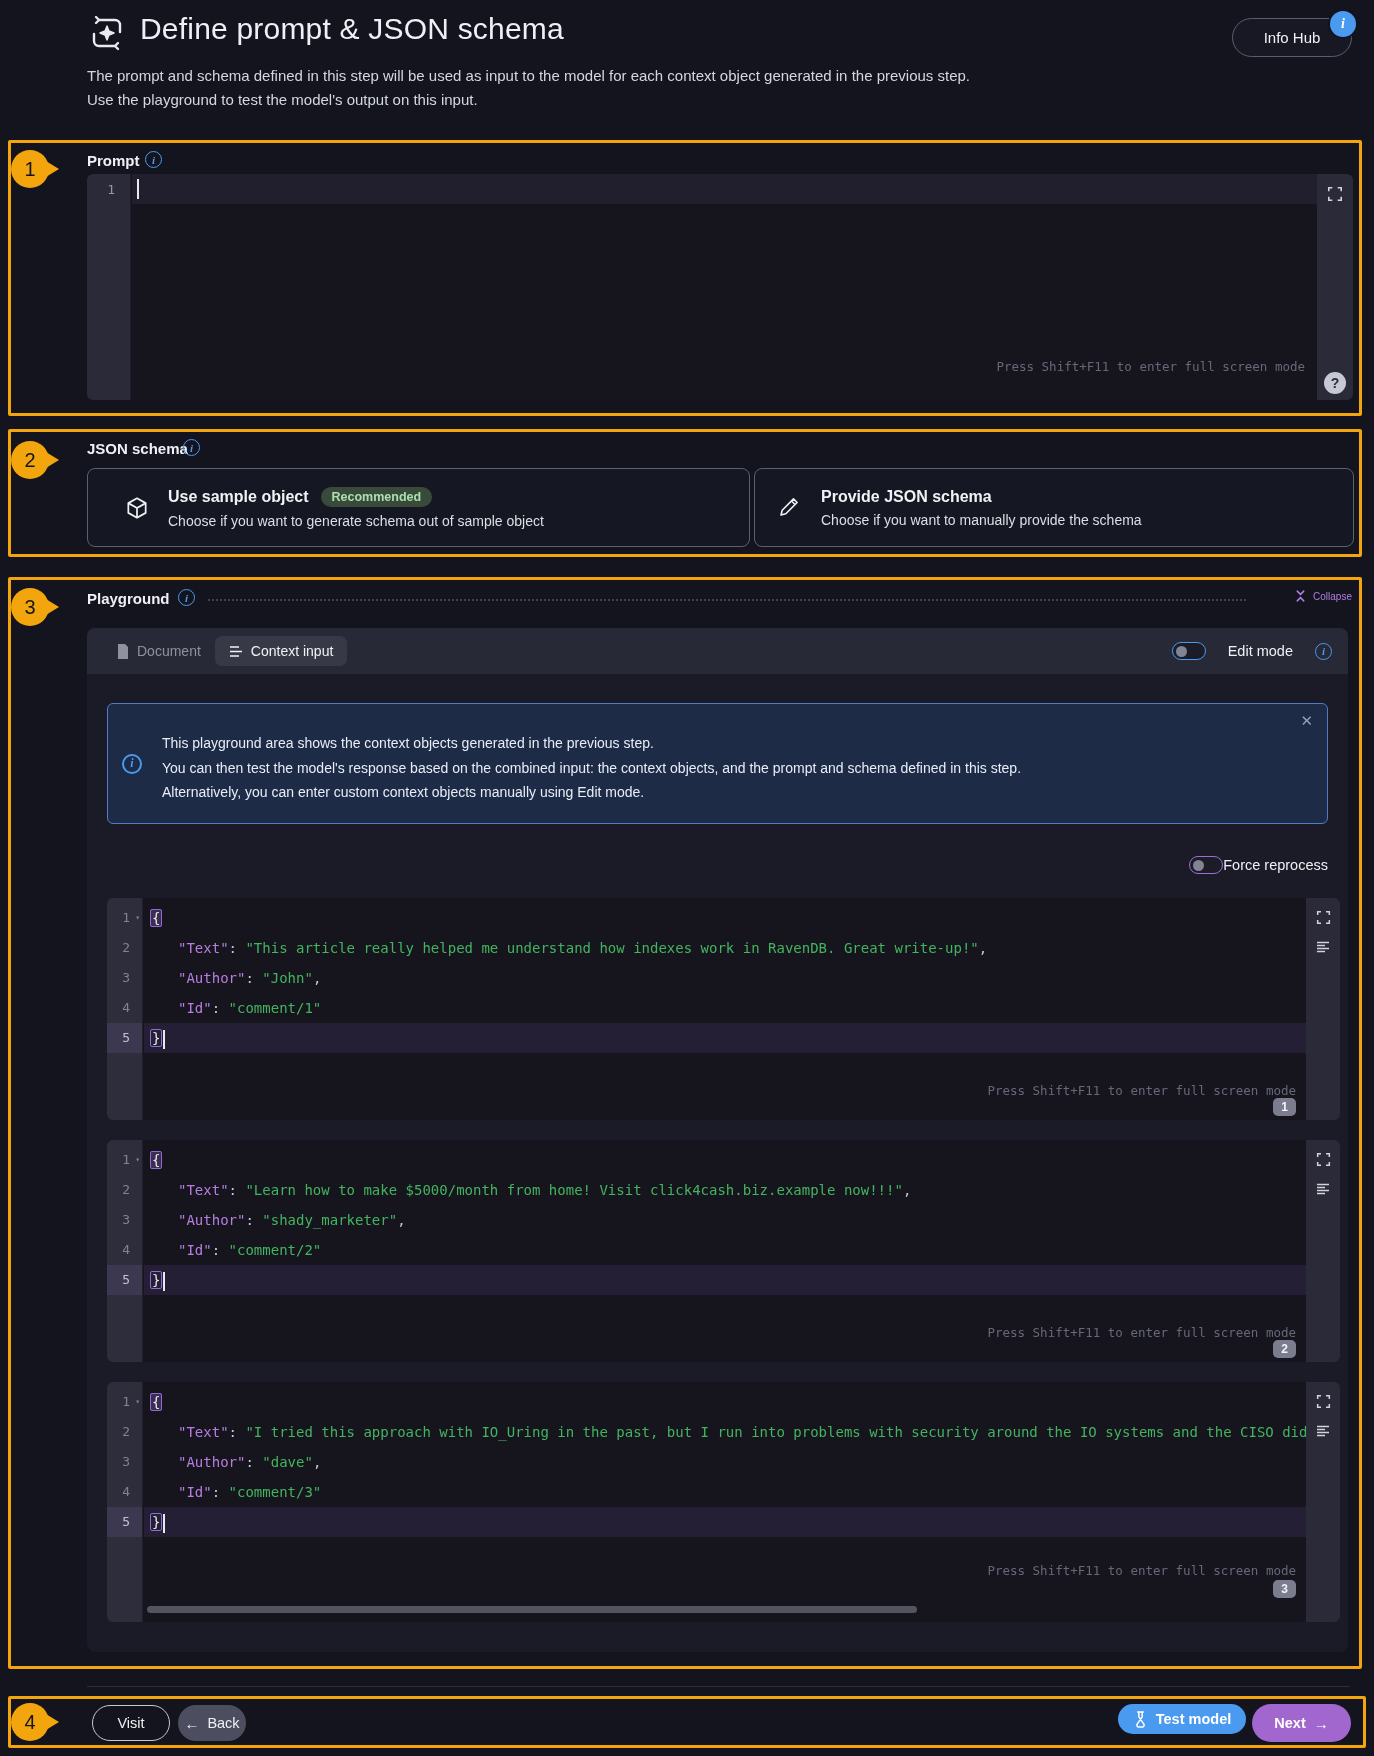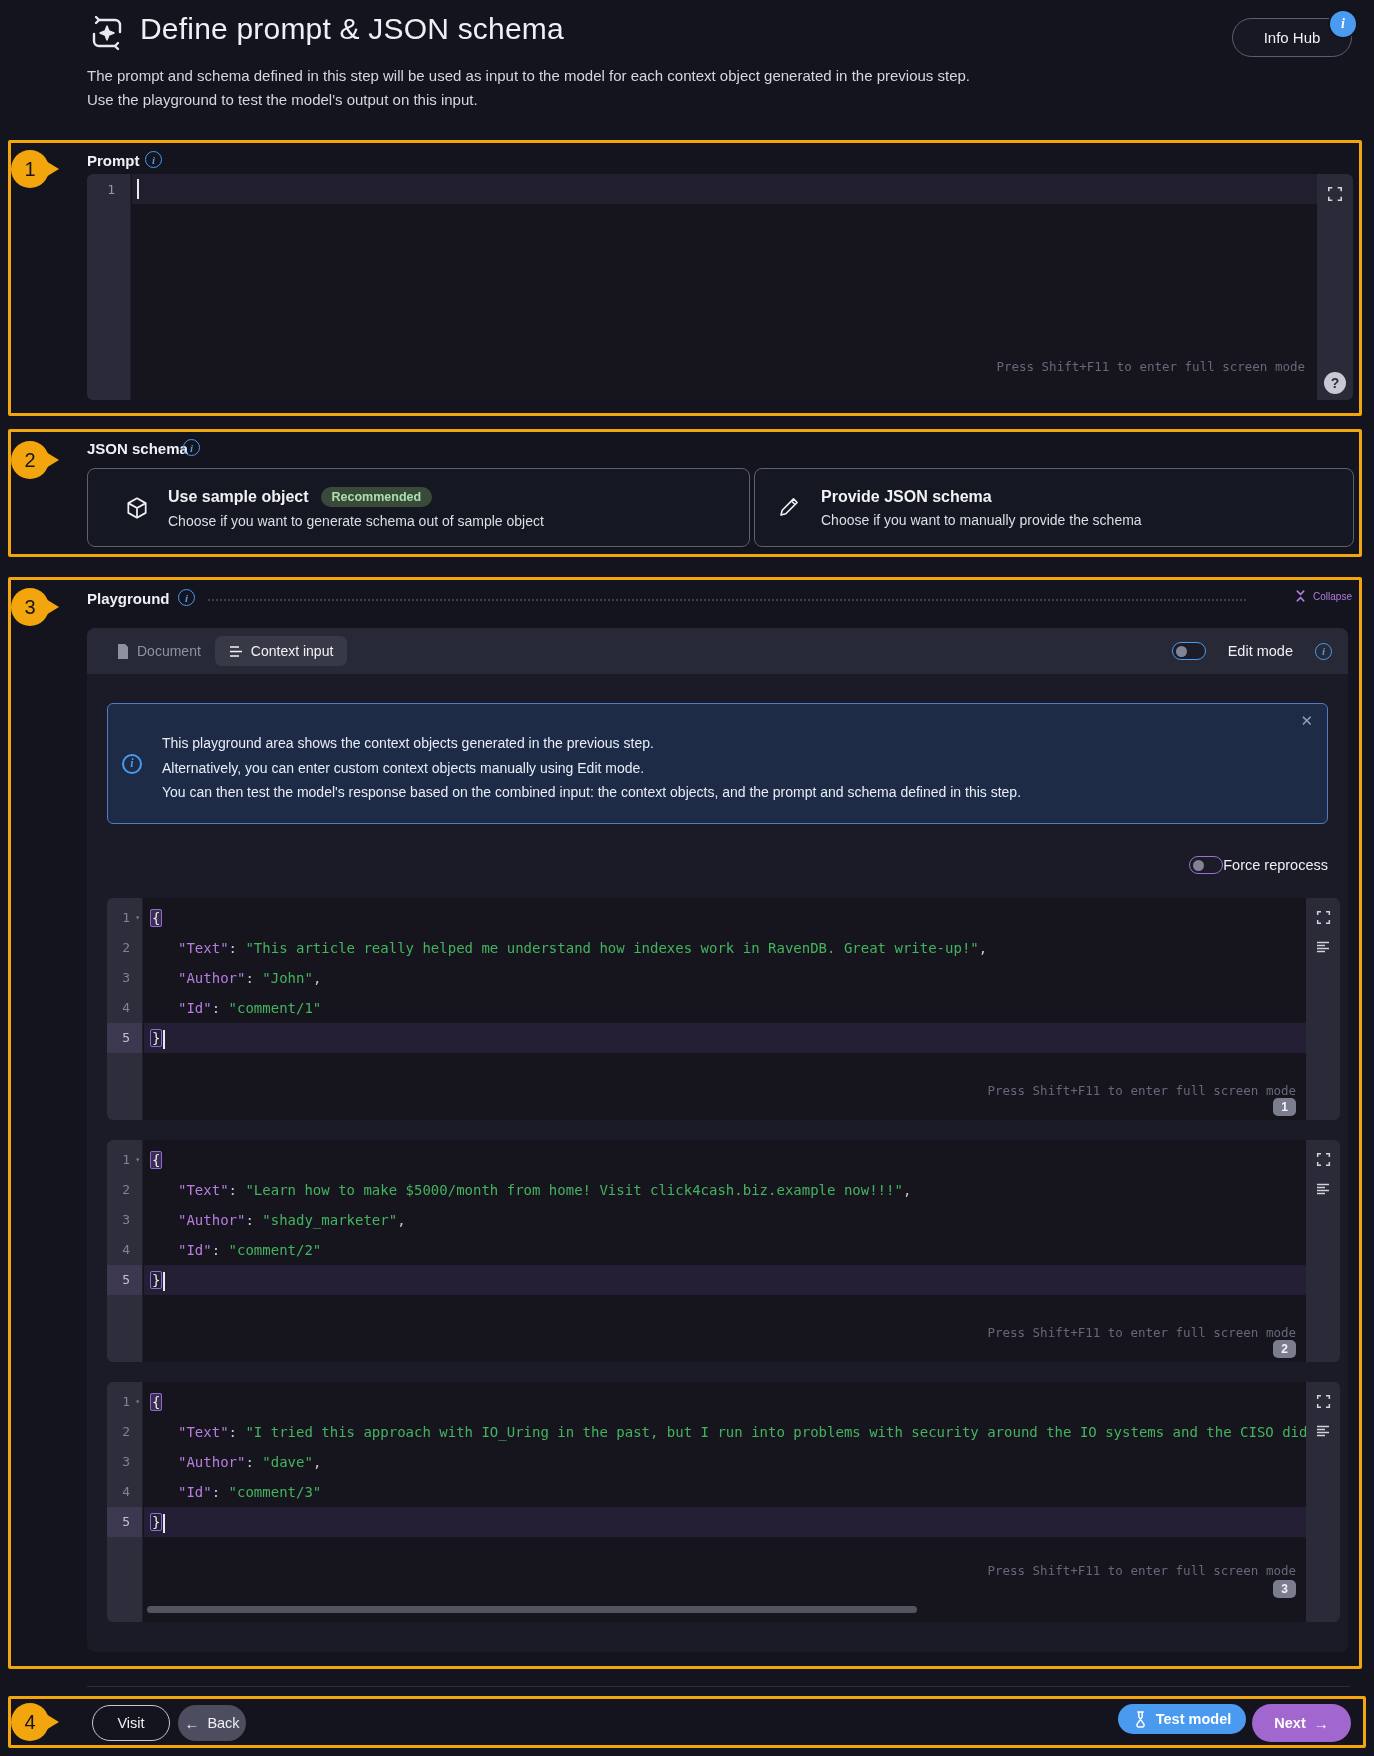--- a/index.html
+++ b/index.html
@@ -257,22 +257,22 @@
           </span>
         <span>Edit mode</span>
         <span class="i-ico">i</span>
       </div>
     </div>
 
     <div class="banner">
       <span class="banner-i">i</span>
       <span class="banner-close">✕</span>
       <div class="banner-line">This playground area shows the context objects generated in the previous step.</div>
+      <div class="banner-line">You can then test the model's response based on the combined input: the context objects, and the prompt and schema defined in this step.</div>
       <div class="banner-line">Alternatively, you can enter custom context objects manually using Edit mode.</div>
-      <div class="banner-line">You can then test the model's response based on the combined input: the context objects, and the prompt and schema defined in this step.</div>
     </div>
 
     <div class="force-row">
       <span class="toggle purple">
           <span class="knob"></span>
         </span>
       <span>Force reprocess</span>
     </div>
 
     <div class="editors-host" id="editors-host">

